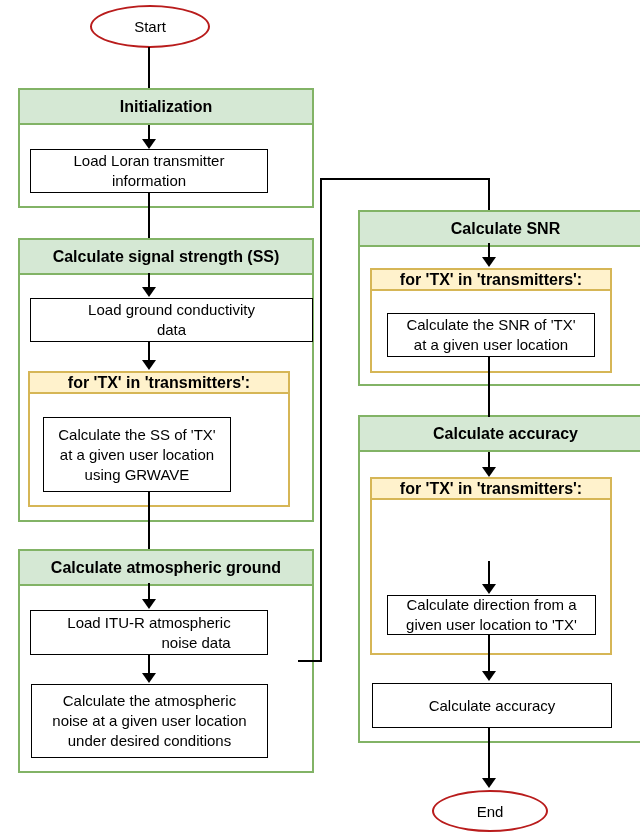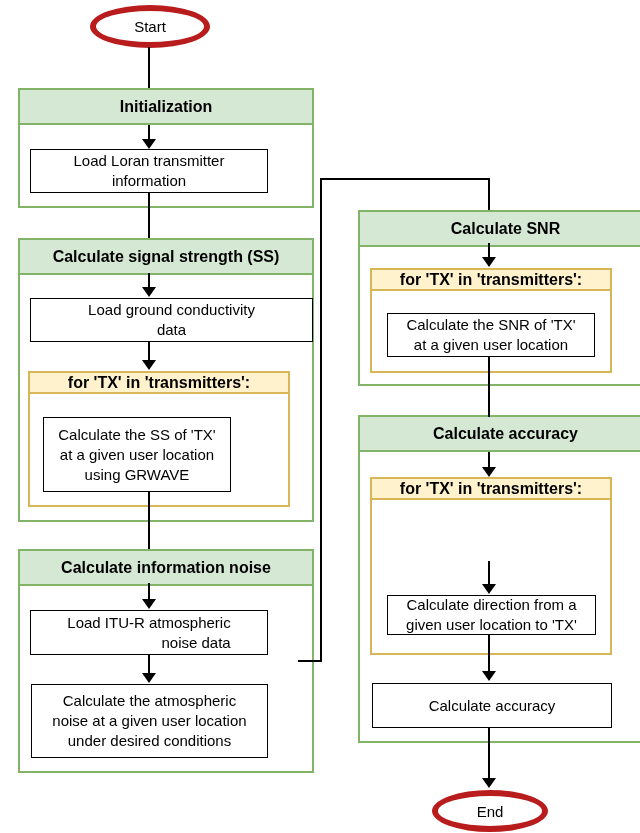--- a/index.html
+++ b/index.html
@@ -2,21 +2,21 @@
 <html><head>
 <meta charset="utf-8">
 <style>
   html,body{margin:0;padding:0;background:#ffffff;}
   #canvas{
     position:relative;width:640px;height:833px;background:#ffffff;
     font-family:"Liberation Sans",sans-serif;color:#000;overflow:hidden;
   }
   *{box-sizing:border-box;}
   .terminator{
-    position:absolute;border:6px solid #b91c1c;border-radius:50%;background:#fff;
+    position:absolute;border:2px solid #b91c1c;border-radius:50%;background:#fff;
     display:flex;align-items:center;justify-content:center;font-size:15px;z-index:4;
   }
   .sec{position:absolute;border:2px solid #82b366;background:#fff;z-index:1;margin-left:16px;}
   .sec-header{
     height:35px;background:#d5e8d4;border-bottom:2px solid #82b366;
     display:flex;align-items:center;justify-content:center;
     font-weight:bold;font-size:16px;
   }
   .loop{position:absolute;border:2px solid #d6b656;background:#fff;z-index:2;}
   .loop-header{
@@ -61,21 +61,21 @@
   <div class="box" style="left:30px;top:298px;width:283px;height:44px;">Load ground conductivity
 data</div>
   <div class="loop" style="left:28px;top:371px;width:262px;height:136px;">
     <div class="loop-header">for 'TX' in 'transmitters':</div>
   </div>
   <div class="box" style="left:43px;top:417px;width:188px;height:75px;">Calculate the SS of 'TX'
 at a given user location
 using GRWAVE</div>
 
   <div class="sec" style="left:2px;top:549px;width:296px;height:224px;">
-    <div class="sec-header">Calculate information noise</div>
+    <div class="sec-header">Calculate atmospheric ground</div>
   </div>
   <div class="box" style="left:30px;top:610px;width:238px;height:45px;text-align:right;">Load ITU-R atmospheric
 noise data</div>
   <div class="box" style="left:31px;top:684px;width:237px;height:74px;">Calculate the atmospheric
 noise at a given user location
 under desired conditions</div>
 
   <div class="sec" style="left:342px;top:210px;width:295px;height:176px;">
     <div class="sec-header">Calculate SNR</div>
   </div>

